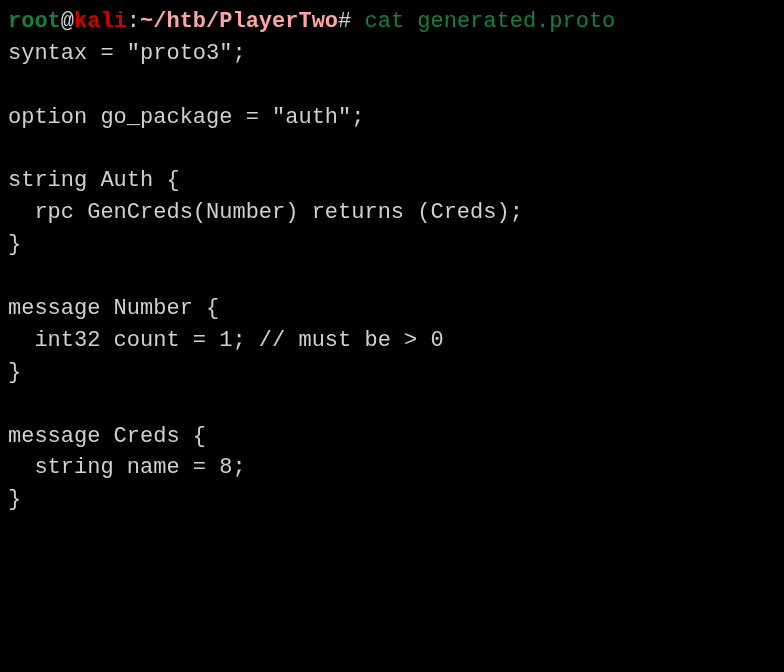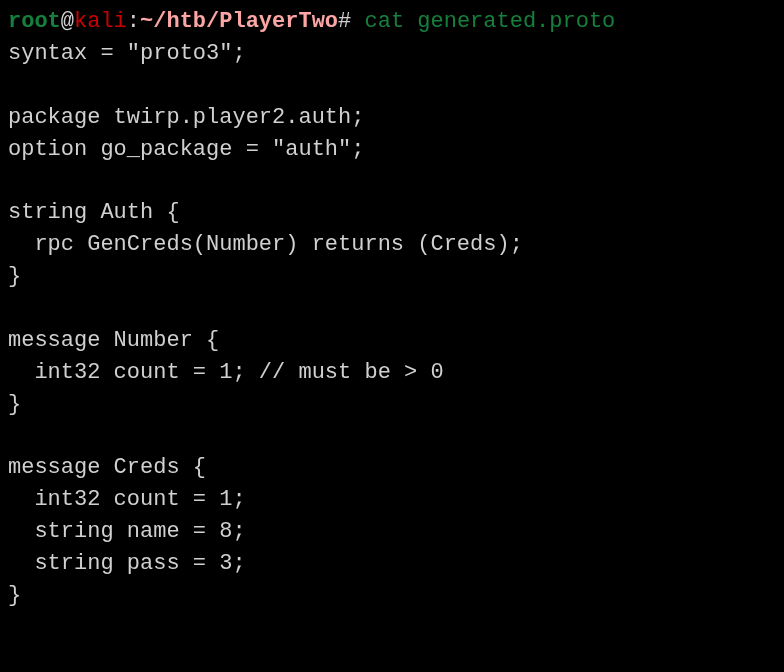--- a/index.html
+++ b/index.html
@@ -23,21 +23,21 @@
     }
     .user {
       color: #15803d;
       font-weight: bold;
     }
     .at {
       color: #d0d0d0;
     }
     .host {
       color: #cc0000;
-      font-weight: normal;
+      font-weight: bold;
     }
     .colon {
       color: #d0d0d0;
     }
     .path {
       color: #fca5a5;
       font-weight: bold;
     }
     .hash {
       color: #d0d0d0;
@@ -57,29 +57,26 @@
       margin-left: 2px;
     }
   </style>
 </head>
 <body>
 
 <div class="terminal">
   <div class="line"><span class="user">root</span><span class="at">@</span><span class="host">kali</span><span class="colon">:</span><span class="path">~/htb/PlayerTwo</span><span class="hash">#</span><span class="cmd"> cat generated.proto</span></div>
   <div class="line output">syntax = "proto3";</div>
   <div class="line output">&nbsp;</div>
-  <div class="line output">package twirp.player2.auth;</div>
   <div class="line output">option go_package = "auth";</div>
   <div class="line output">&nbsp;</div>
   <div class="line output">string Auth {</div>
   <div class="line output">  rpc GenCreds(Number) returns (Creds);</div>
   <div class="line output">}</div>
   <div class="line output">&nbsp;</div>
   <div class="line output">message Number {</div>
   <div class="line output">  int32 count = 1; // must be &gt; 0</div>
   <div class="line output">}</div>
   <div class="line output">&nbsp;</div>
   <div class="line output">message Creds {</div>
-  <div class="line output">  int32 count = 1;</div>
   <div class="line output">  string name = 8;</div>
-  <div class="line output">  string pass = 3;</div>
   <div class="line output">}</div>
 </div>
 
 </body></html>

